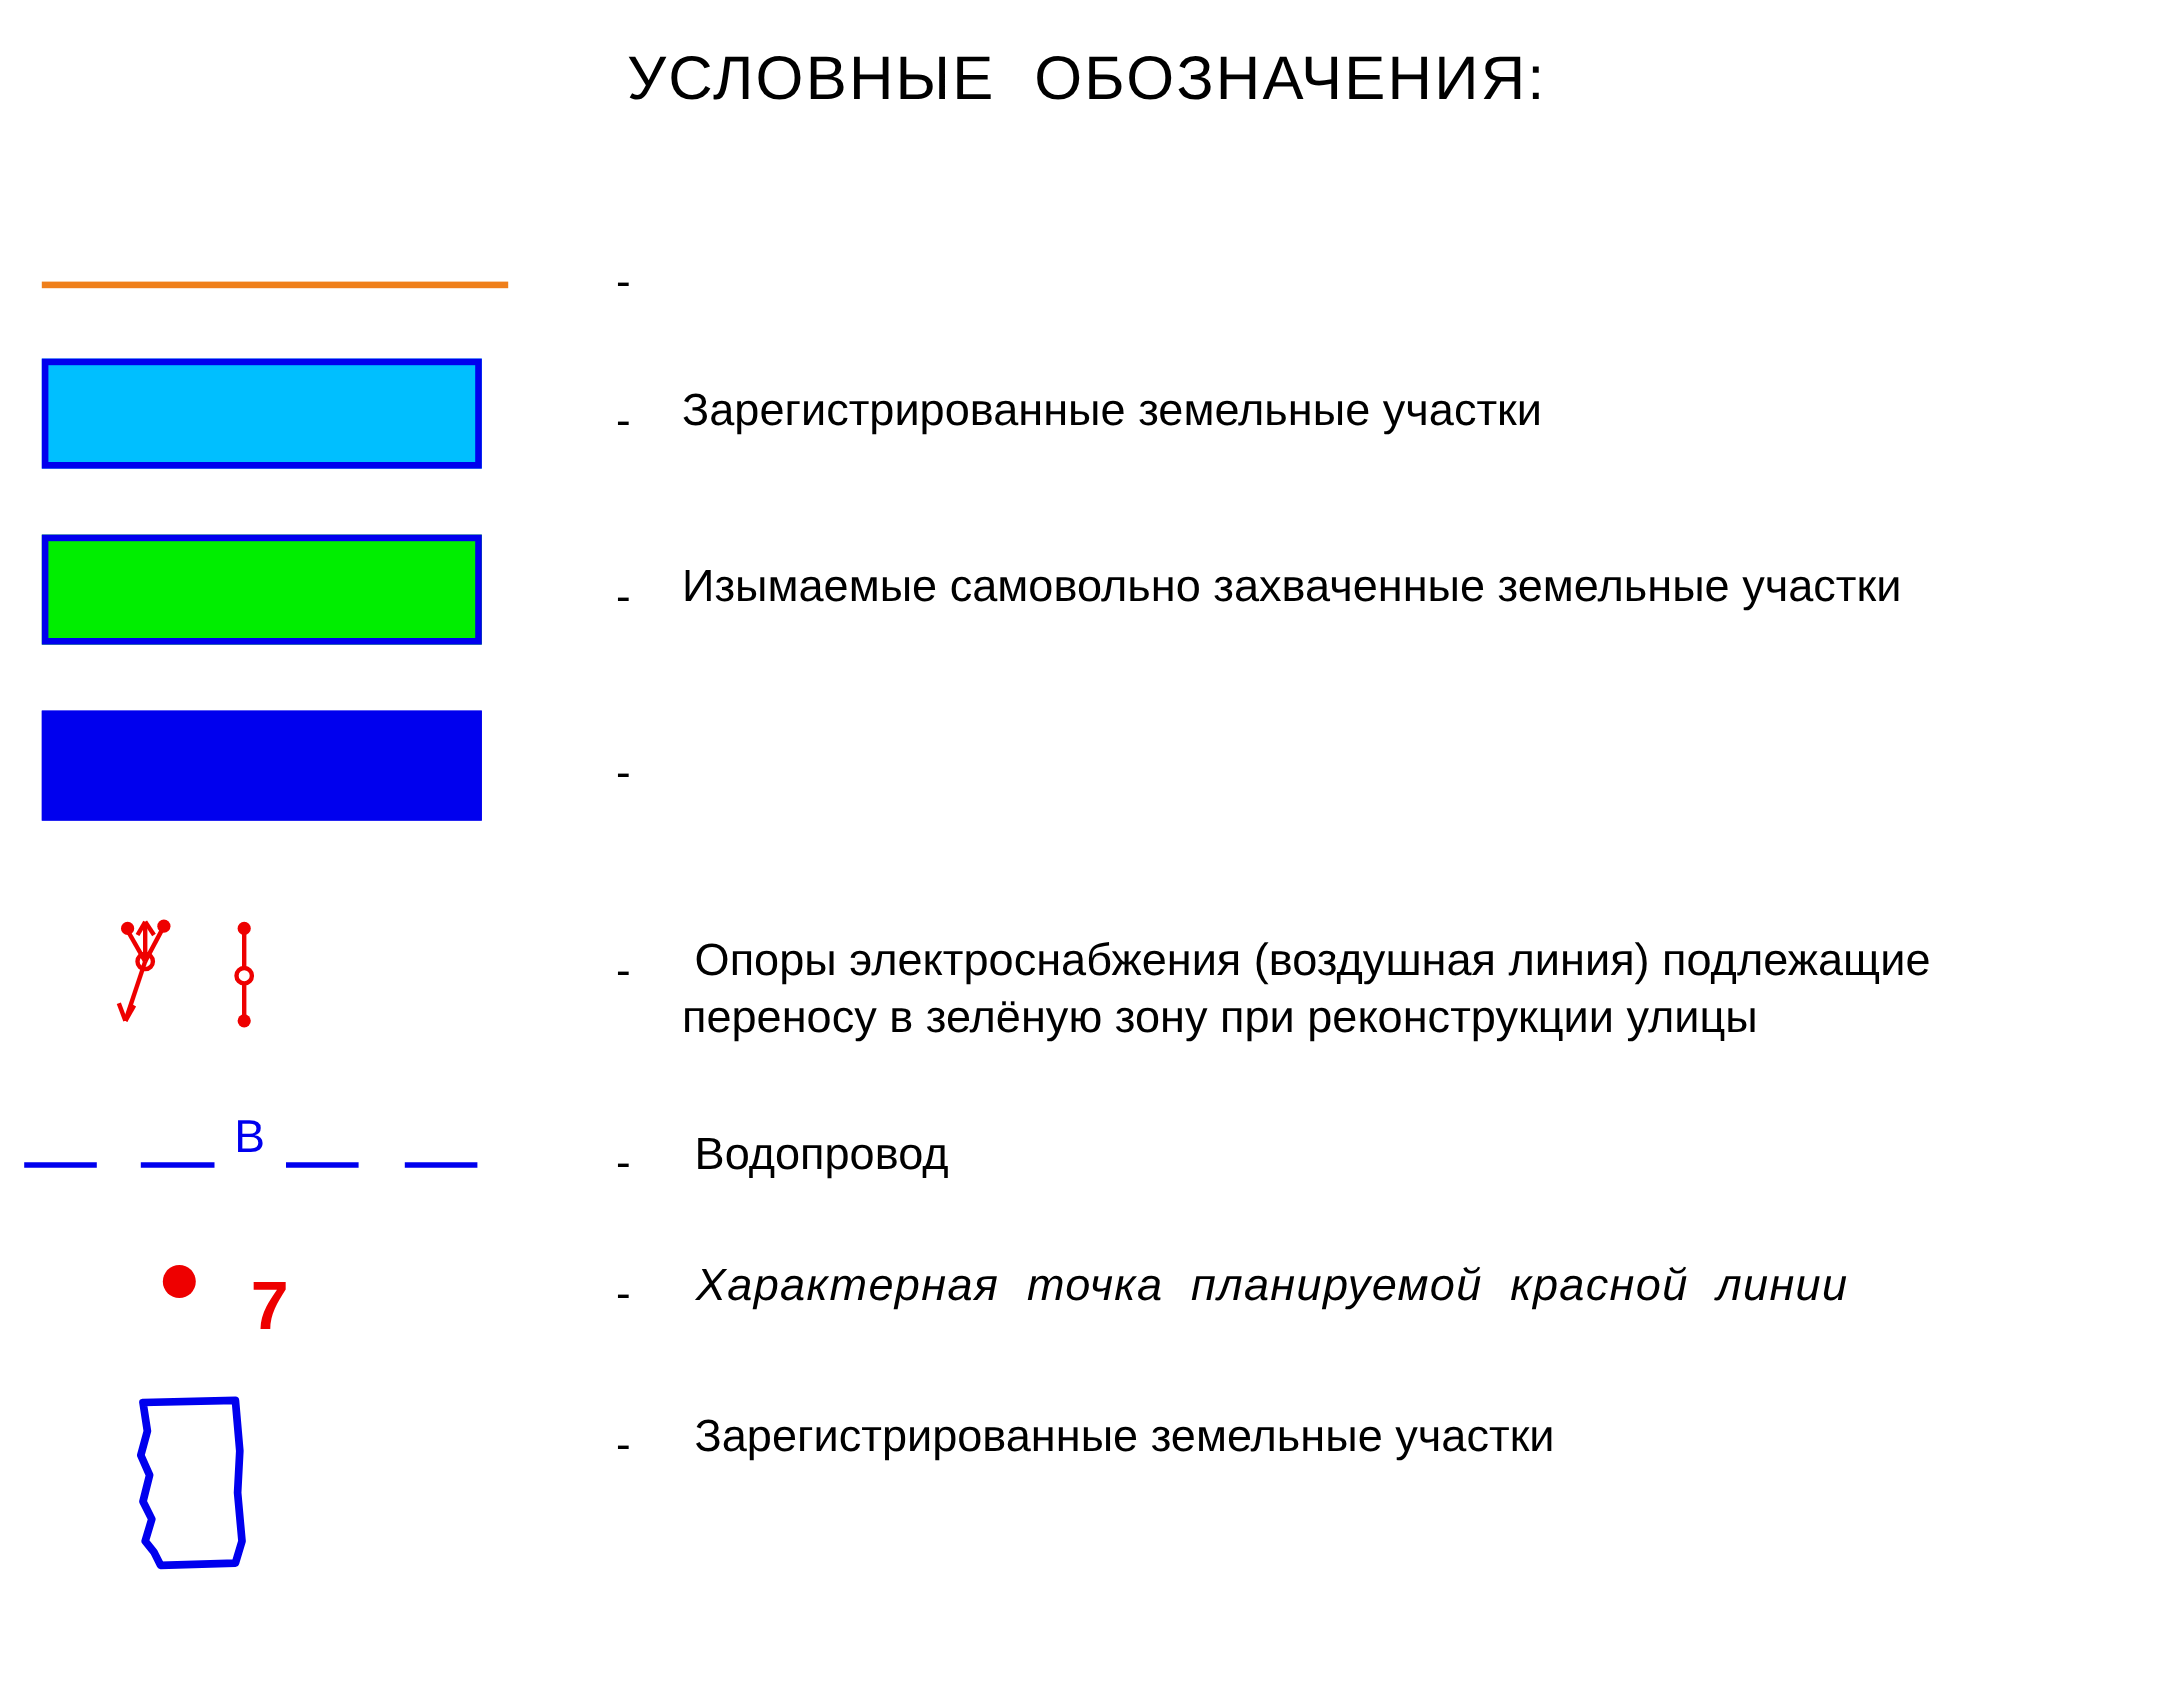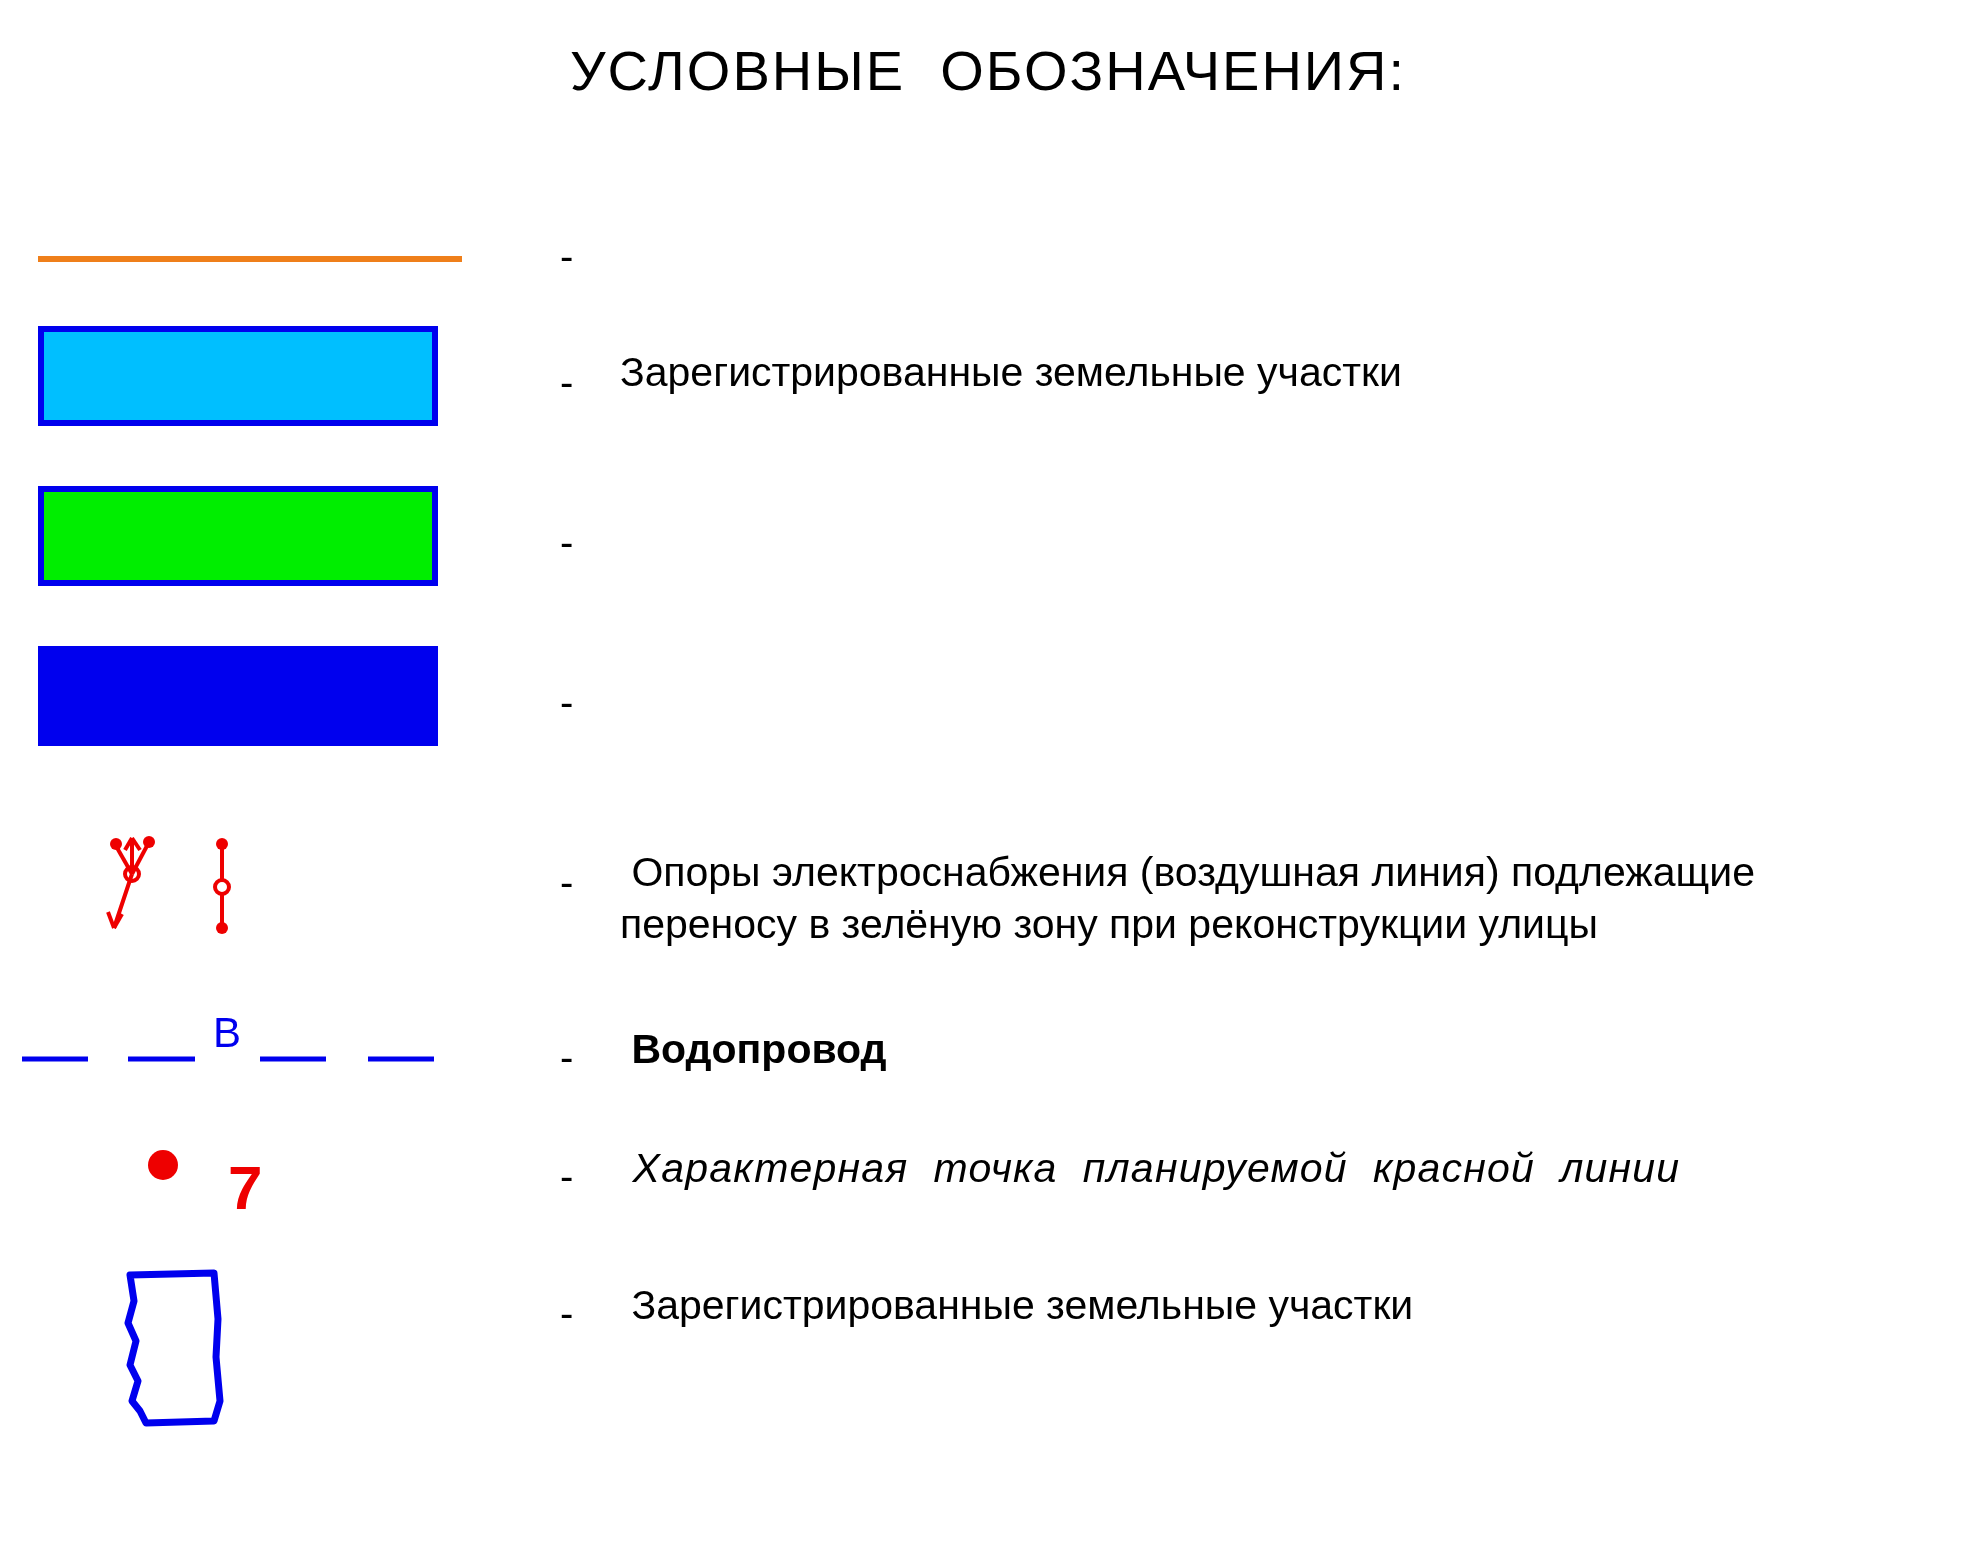--- a/index.html
+++ b/index.html
@@ -104,21 +104,21 @@
   .row-power .text-cell { padding-top: 28px; }
   .power-svg {
     position: absolute;
     left: 70px;
     top: 10px;
   }
 
   
   .row-water { height: 125px; }
   .row-water .dash-cell { padding-top: 34px; }
-  .row-water .text-cell { padding-top: 20px; font-weight: bold; }
+  .row-water .text-cell { padding-top: 20px; }
   .water-svg {
     position: absolute;
     left: 10px;
     top: 10px;
   }
   .water-label {
     position: absolute;
     left: 213px;
     top: 6px;
     font-size: 42px;
@@ -177,20 +177,21 @@
     </div>
     <div class="dash-cell">-</div>
     <div class="text-cell">Зарегистрированные земельные участки</div>
   </div>
 
   <div class="row row-rect">
     <div class="symbol-cell">
       <div class="rect-swatch rect-green"></div>
     </div>
     <div class="dash-cell">-</div>
+    <div class="text-cell">Изымаемые самовольно захваченные земельные участки</div>
   </div>
 
   <div class="row row-rect blue-row">
     <div class="symbol-cell">
       <div class="rect-swatch rect-blue"></div>
     </div>
     <div class="dash-cell">-</div>
   </div>
 
   <div class="row row-power">

